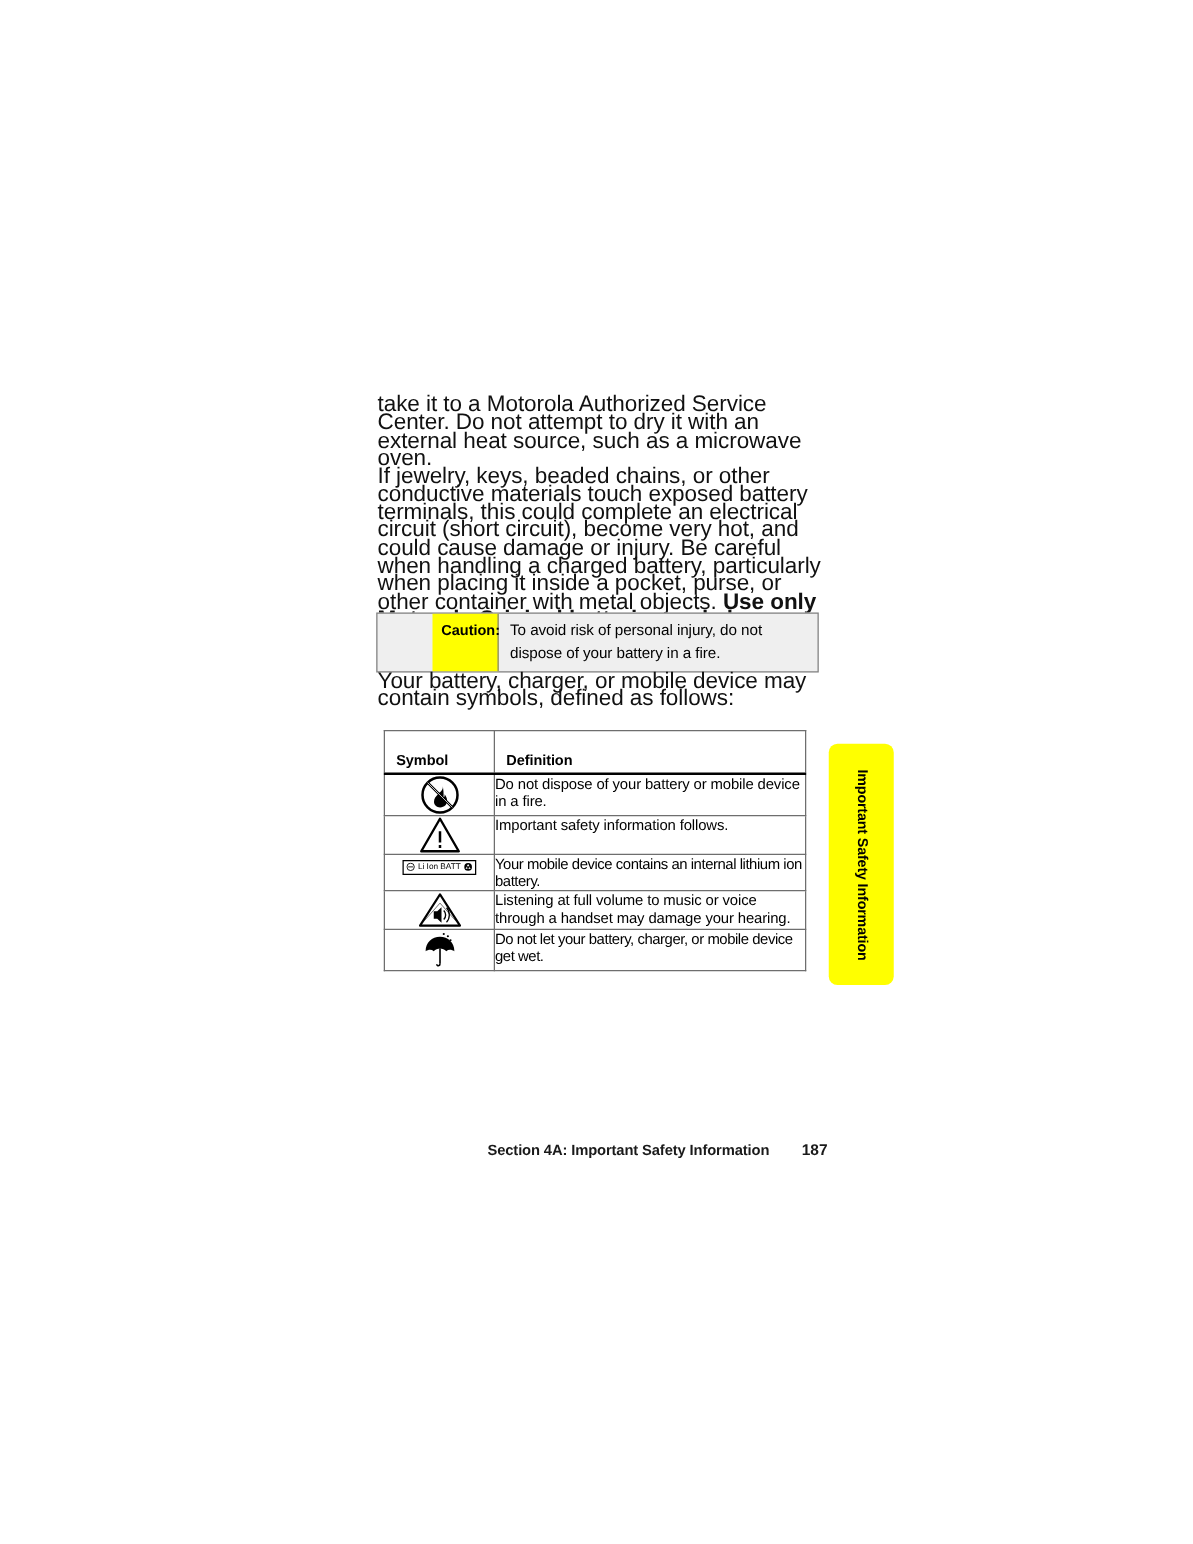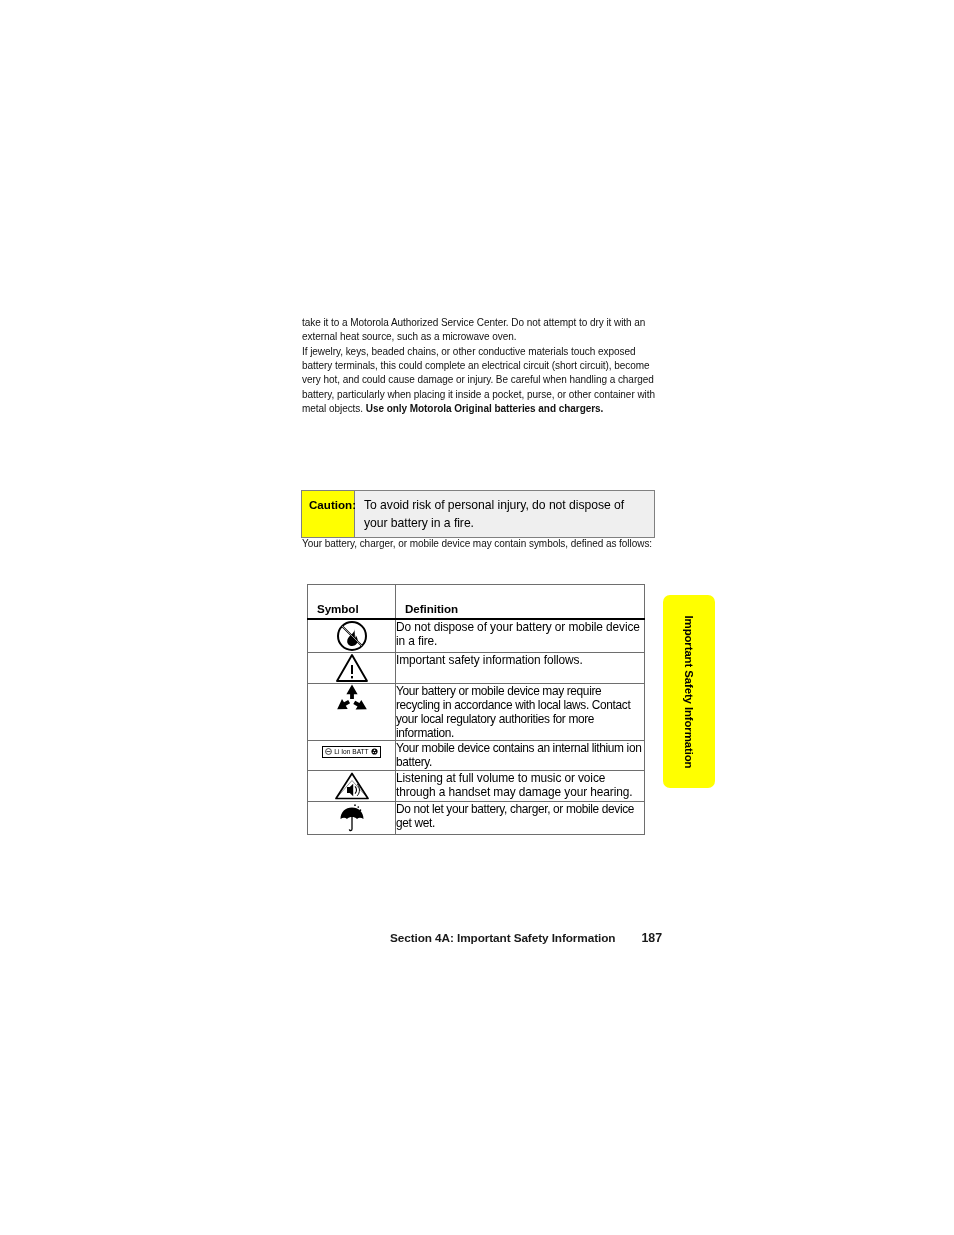--- a/index.html
+++ b/index.html
@@ -26,21 +26,21 @@
   
   .content {
     position: absolute;
     left: 302px;
     top: 316px;
     width: 356px;
   }
 
   p.body-text {
     margin: 0;
-    font-size: 10px;
+    font-size: 18px;
     line-height: 14.35px;
     letter-spacing: -0.05px;
     color: #111111;
   }
 
   .intro-para { margin-bottom: 12px; }
 
   h2.section-head {
     margin: 0 0 6px 0;
     font-size: 12.8px;
@@ -55,20 +55,21 @@
   .caution-box {
     position: absolute;
     left: 301px;
     top: 490px;
     width: 354px;
     box-sizing: border-box;
     border: 1px solid #808080;
     background: #efefef;
     display: flex;
     align-items: stretch;
+    padding-left: 44px;
   }
   .caution-label-cell {
     background: #ffff00;
     border-right: 1px solid #808080;
     padding: 4px 7px 6px 7px;
     width: 53px;
     box-sizing: border-box;
     flex: 0 0 auto;
   }
   .caution-label {
@@ -183,21 +184,20 @@
     font-size: 11.8px;
     font-weight: bold;
     letter-spacing: -0.1px;
     color: #1a1a1a;
   }
   .footer-page {
     margin-left: 26px;
     font-size: 12.4px;
     font-weight: bold;
     color: #1a1a1a;
-    margin-top: 18px;
   }
 </style>
 </head>
 <body>
 
 <div class="page">
 
   <div class="content">
     <p class="body-text intro-para">take it to a Motorola Authorized Service Center. Do not attempt to dry it with an external heat source, such as a microwave oven.</p>
 
@@ -246,32 +246,20 @@
         <td class="sym-cell">
           <svg class="sym-svg" width="34" height="30" viewBox="0 0 34 30">
             <path d="M17 2 L32 28 L2 28 Z" fill="none" stroke="#000" stroke-width="1.9" stroke-linejoin="round"></path>
             <rect x="16" y="12" width="2" height="9" fill="#000"></rect>
             <rect x="16" y="23" width="2" height="2.4" fill="#000"></rect>
           </svg>
         </td>
         <td class="def-cell">Important safety information follows.</td>
       </tr>
 
-      <tr>
-        <td class="sym-cell">
-          <svg class="sym-svg" width="32" height="30" viewBox="0 0 32 30">
-            <g fill="#000">
-              <path d="M16 0.5 L21.6 10.2 L17.9 10.2 L17.9 15.0 L14.1 15.0 L14.1 10.2 L10.4 10.2 Z"></path>
-              <path d="M1.2 25.2 L6.0 15.1 L8.0 18.2 L12.2 16.0 L14.1 19.3 L9.8 21.7 L11.7 24.9 Z"></path>
-              <path d="M30.8 25.2 L19.6 25.6 L21.5 22.4 L17.3 20.0 L19.2 16.7 L23.4 19.1 L25.3 15.9 Z"></path>
-            </g>
-          </svg>
-        </td>
-        <td class="def-cell tight">Your battery or mobile device may require recycling in accordance with local laws. Contact your local regulatory authorities for more information.</td>
-      </tr>
 
 
       <tr>
         <td class="sym-cell">
           <span class="liion-badge">
             <svg width="7" height="7" viewBox="0 0 10 10">
               <circle cx="5" cy="5" r="4.2" fill="none" stroke="#000" stroke-width="1"></circle>
               <line x1="2.2" y1="5" x2="7.8" y2="5" stroke="#000" stroke-width="1"></line>
             </svg>
             <span class="liion-text">Li Ion BATT</span>

